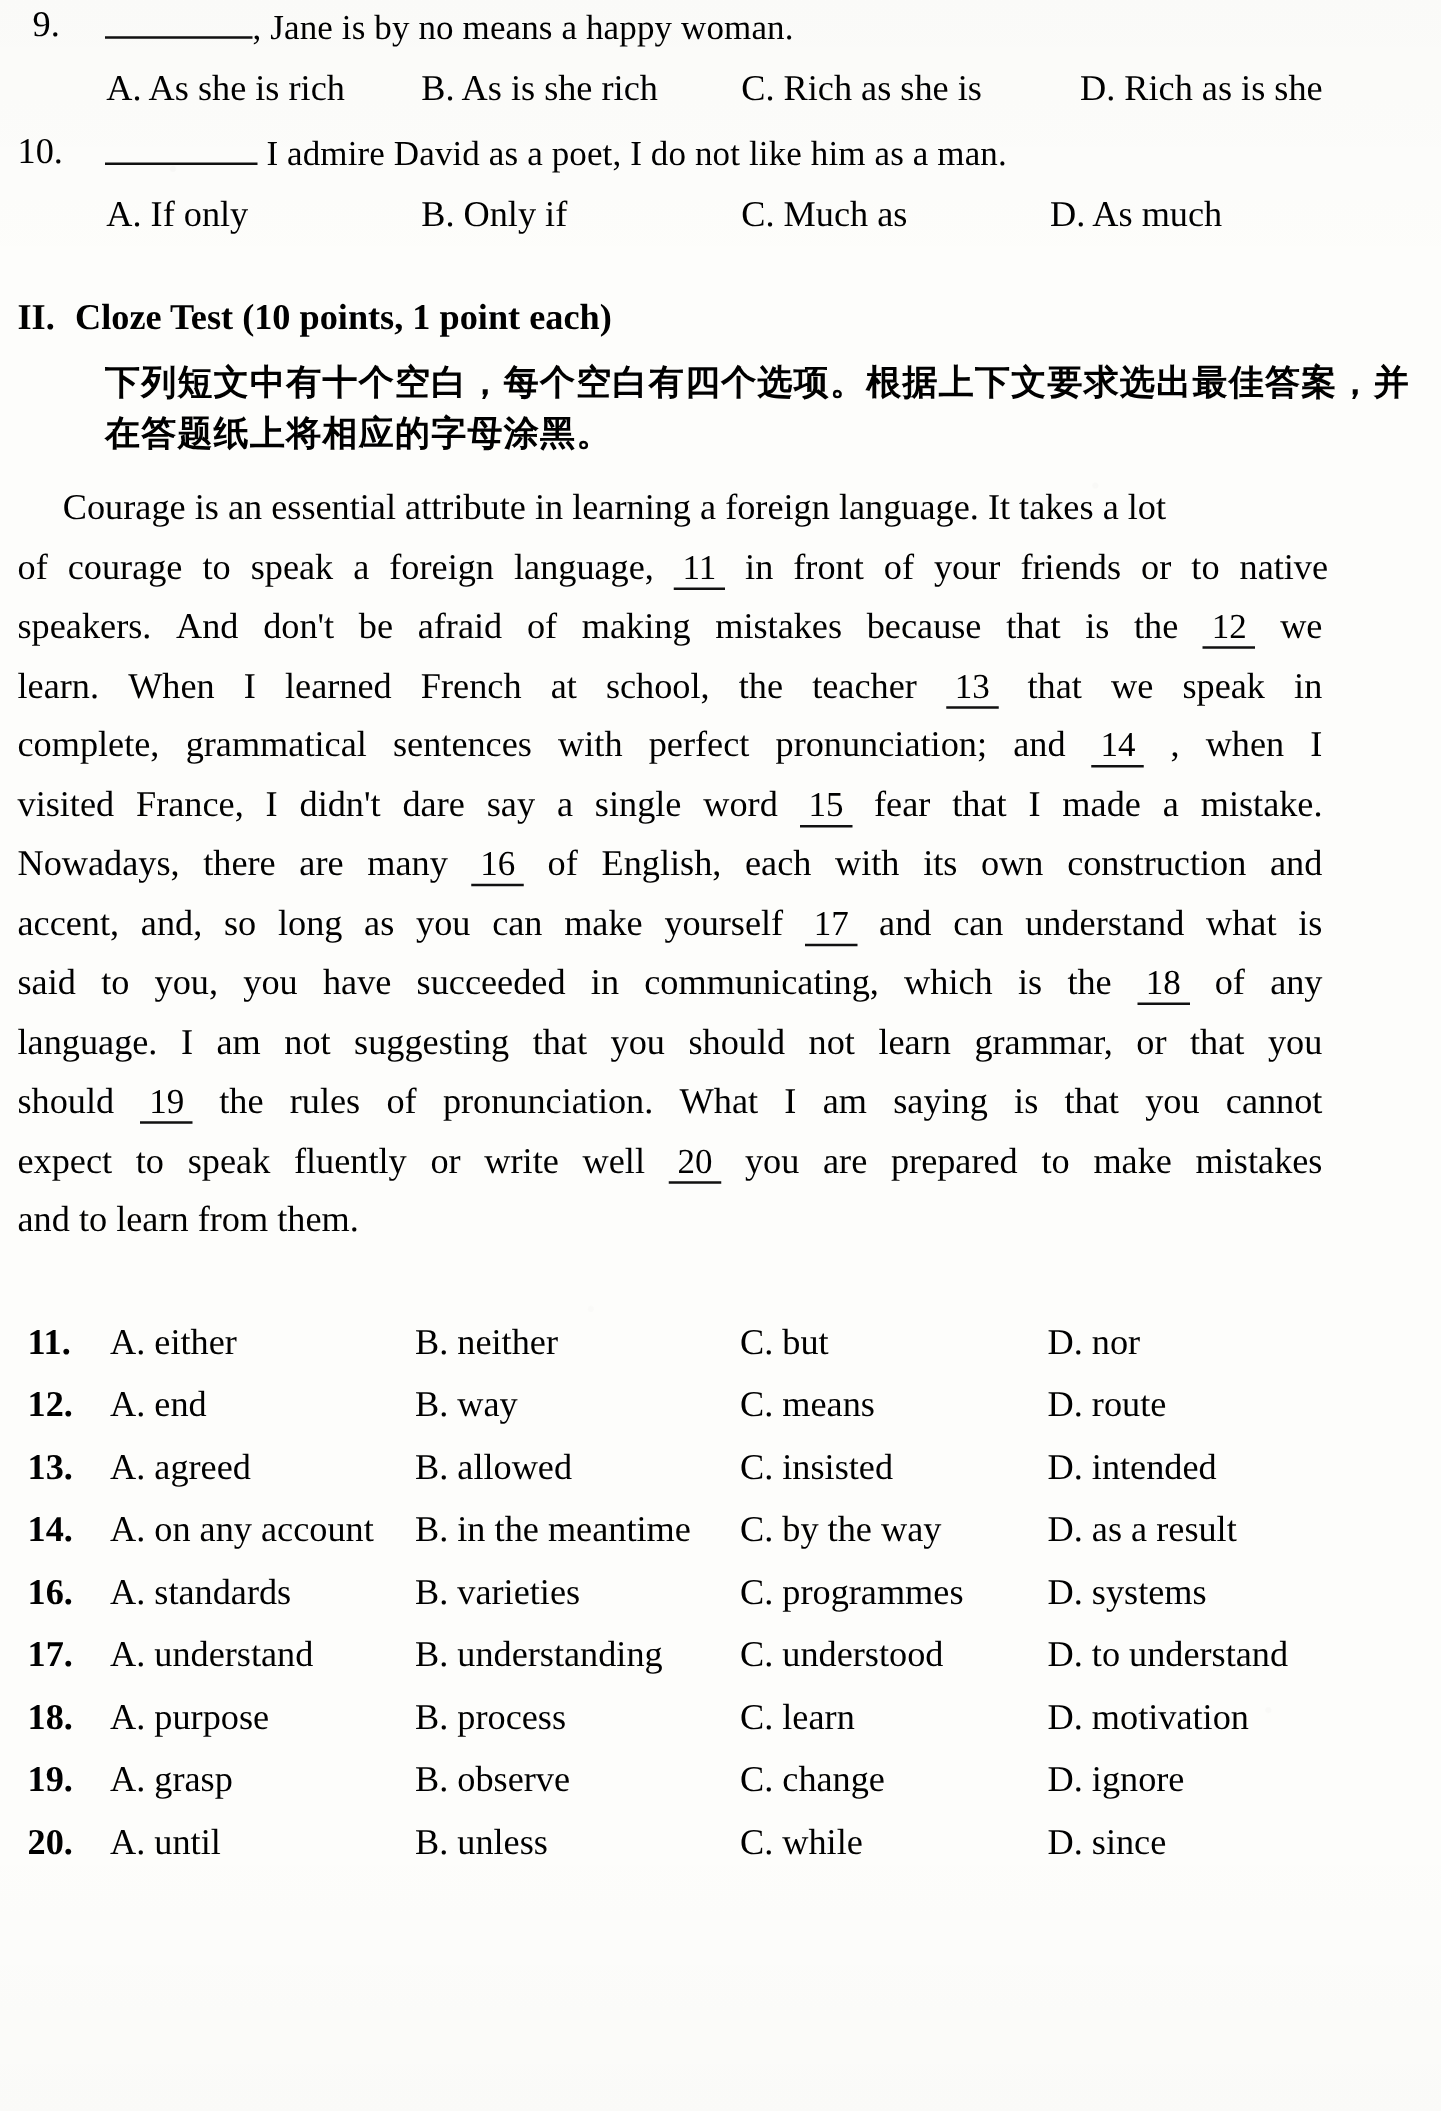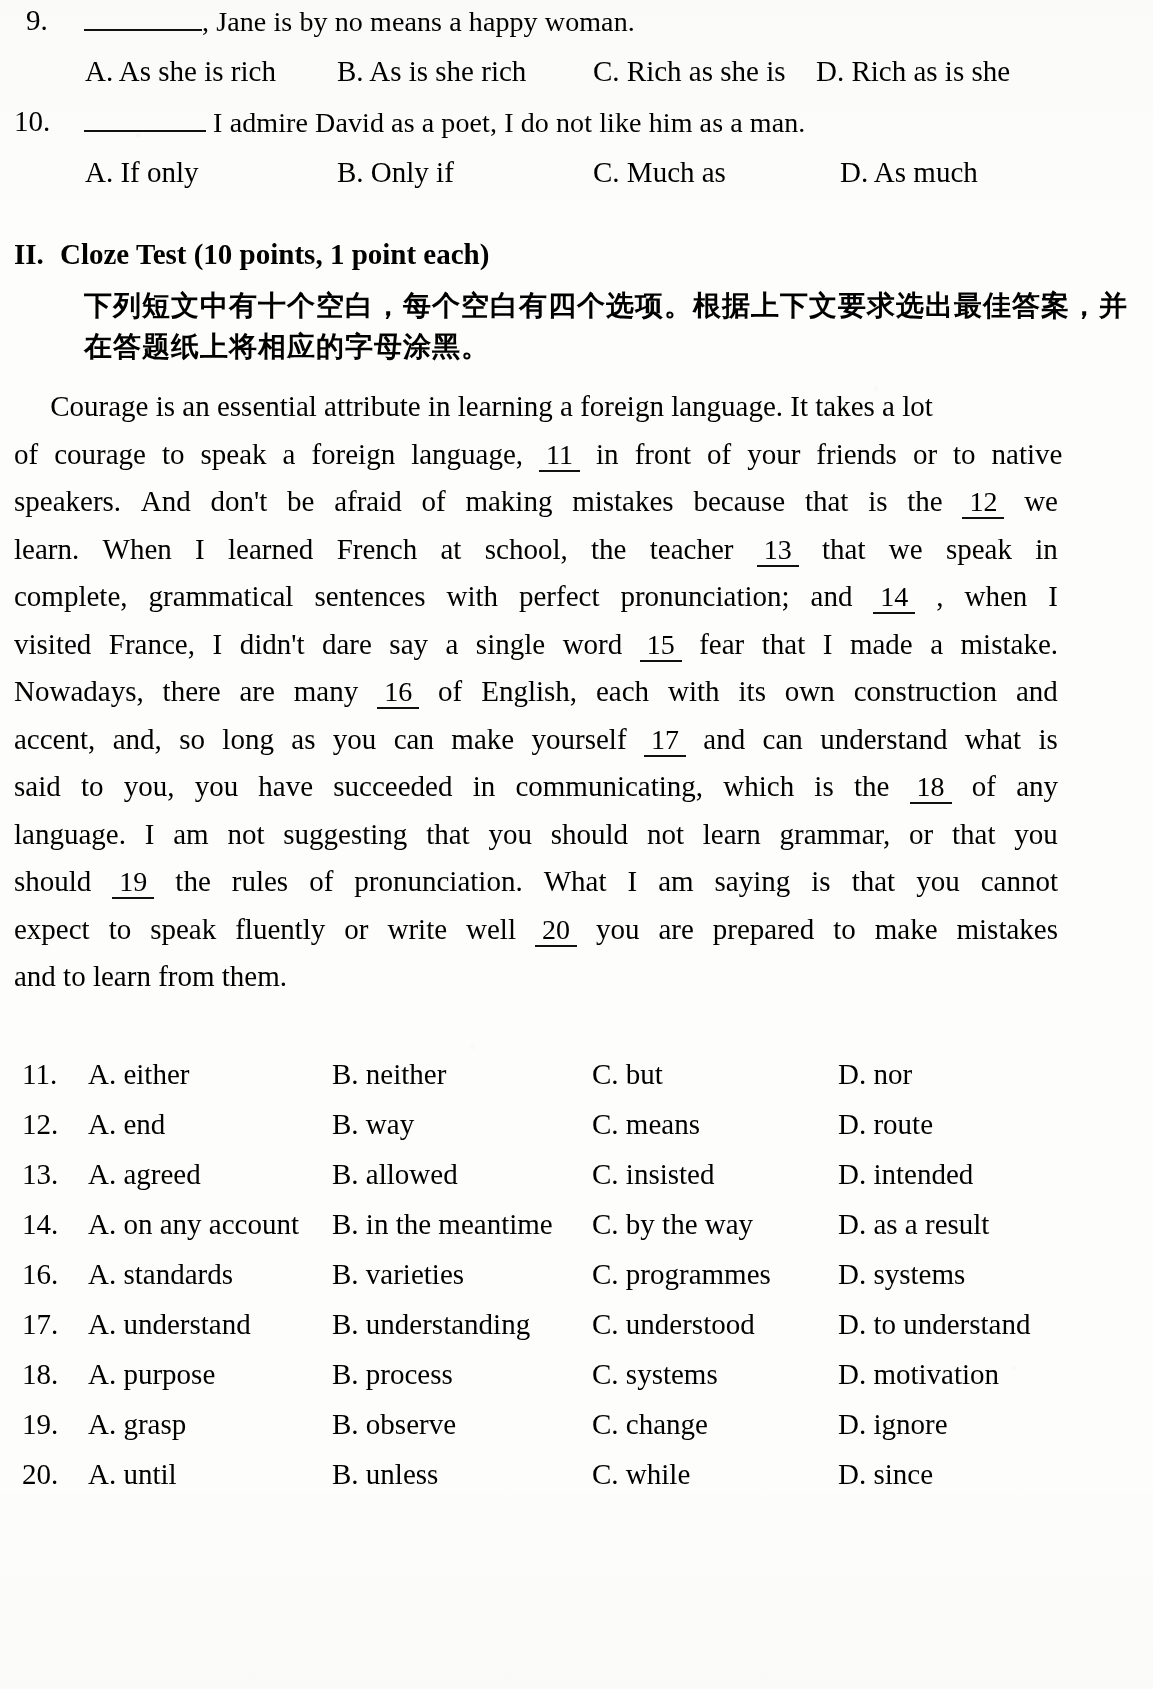--- a/index.html
+++ b/index.html
@@ -121,21 +121,21 @@
   
   .opts-table { position: absolute; left: 0; top: 1060px; width: 1153px; }
   .opt-line { position: relative; height: 50px; }
   .opt-line .cell {
     position: absolute;
     font-size: 29px;
     line-height: 1;
     white-space: nowrap;
     top: 0;
   }
-  .opt-line .c-num { left: 22px; }
+  .opt-line .c-num { left: 22px; font-weight: bold; }
   .opt-line .c-a   { left: 88px; }
   .opt-line .c-b   { left: 332px; }
   .opt-line .c-c   { left: 592px; }
   .opt-line .c-d   { left: 838px; }
 </style>
 </head>
 <body>
 
 <div class="page"></div>
 
@@ -144,21 +144,21 @@
   <div class="mcq-block" style="top:0;">
     <span class="q-num" style="left:26px; top:6px;">9.</span>
     <span class="q-stem" style="left:84px; top:6px;">
       <span class="blank-rule" style="width:118px;"></span><span>, Jane is by no means a happy woman.</span>
     </span>
 
     <div class="opt-row" style="top:57px;">
       <span class="opt" style="left:85px;">A. As she is rich</span>
       <span class="opt" style="left:337px;">B. As is she rich</span>
       <span class="opt" style="left:593px;">C. Rich as she is</span>
-      <span class="opt" style="left:816px;font-family:Liberation Serif, serif;">D. Rich as is she</span>
+      <span class="opt" style="left:864px;font-family:Liberation Serif, serif;">D. Rich as is she</span>
     </div>
   </div>
 
   <div class="mcq-block" style="top:0;">
     <span class="q-num" style="left:14px; top:107px;">10.</span>
     <span class="q-stem" style="left:84px; top:107px;">
       <span class="blank-rule" style="width:122px;"></span>&nbsp;<span>I admire David as a poet, I do not like him as a man.</span>
     </span>
 
     <div class="opt-row" style="top:158px;">
@@ -402,21 +402,21 @@
         <span class="cell c-num">17.</span>
         <span class="cell c-a">A. understand</span>
         <span class="cell c-b">B. understanding</span>
         <span class="cell c-c">C. understood</span>
         <span class="cell c-d">D. to understand</span>
       </div>
       <div class="opt-line">
         <span class="cell c-num">18.</span>
         <span class="cell c-a">A. purpose</span>
         <span class="cell c-b">B. process</span>
-        <span class="cell c-c">C. systems</span>
+        <span class="cell c-c">C. learn</span>
         <span class="cell c-d">D. motivation</span>
       </div>
       <div class="opt-line">
         <span class="cell c-num">19.</span>
         <span class="cell c-a">A. grasp</span>
         <span class="cell c-b">B. observe</span>
         <span class="cell c-c">C. change</span>
         <span class="cell c-d">D. ignore</span>
       </div>
       <div class="opt-line">

